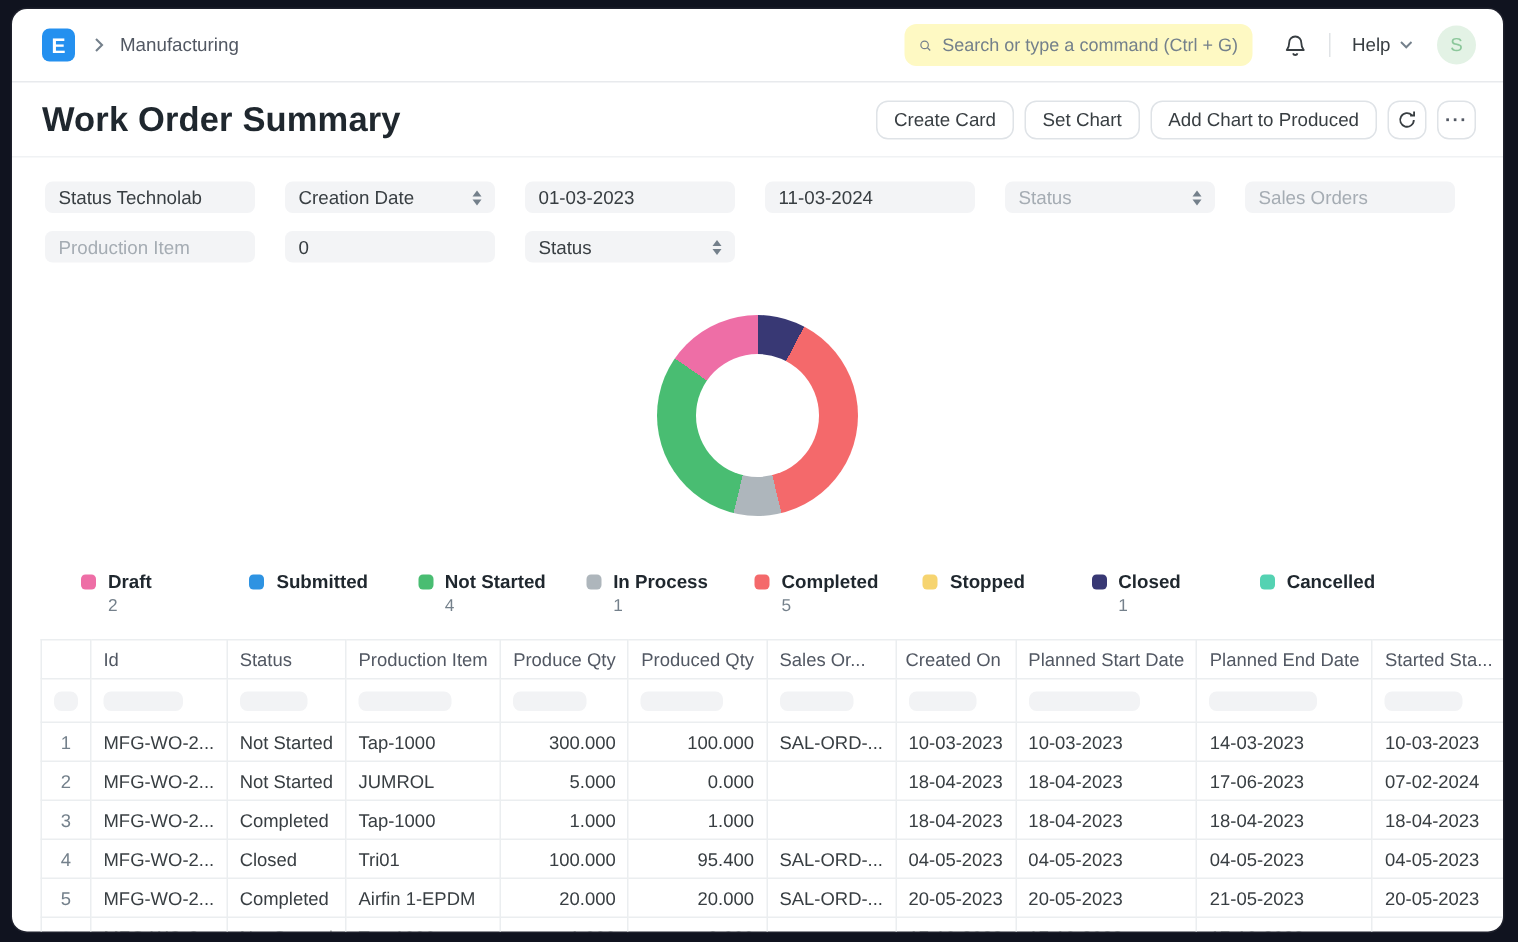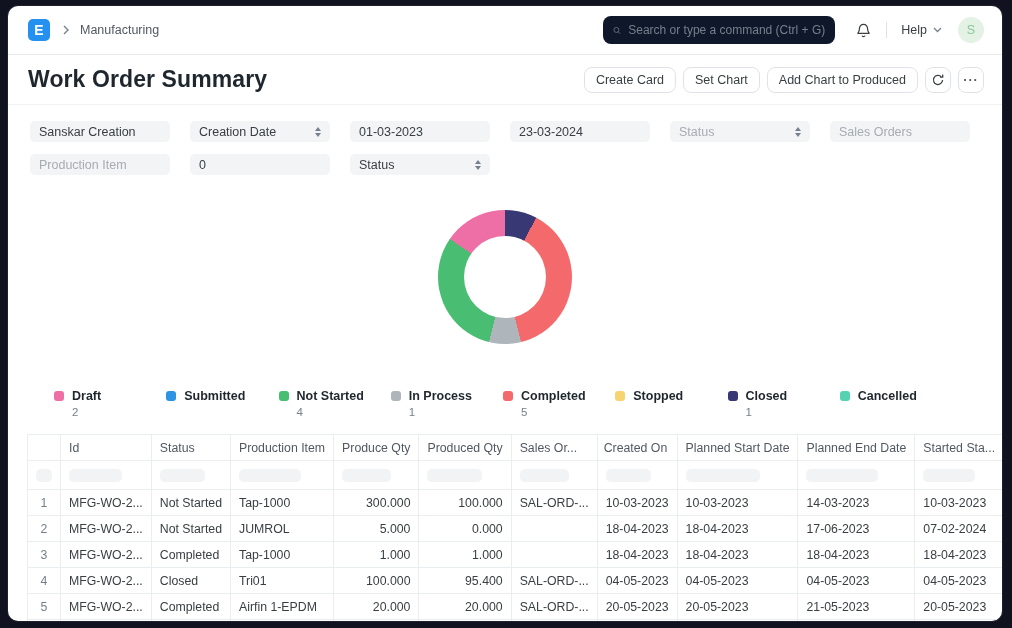--- a/index.html
+++ b/index.html
@@ -10,21 +10,21 @@
 
   
   .navbar { height:49px; display:flex; align-items:center; padding:0 18px 0 20px;
             border-bottom:1px solid #e8eaed; }
   .logo { width:22px; height:22px; border-radius:5px; background:#2490ef; color:#fff;
           display:flex; align-items:center; justify-content:center; font-weight:bold;
           font-size:14px; }
   .crumb-sep { margin:0 10px 0 12px; display:flex; }
   .crumb { font-size:12.5px; color:#525863; }
   .nav-right { margin-left:auto; display:flex; align-items:center; }
-  .searchbar { width:232px; height:28px; background:#0f172a; border-radius:8px; border:none;
+  .searchbar { width:232px; height:28px; background:#fef9c3; border-radius:8px; border:none;
                display:flex; align-items:center; padding:0 10px; gap:7px; cursor:text; }
   .searchbar span { font-size:12px; color:#74808b; white-space:nowrap; }
   .bell { margin-left:20px; display:flex; align-items:center; cursor:pointer; }
   .nav-divider { width:1px; height:16px; background:#e0e3e6; margin:0 14px; }
   .help { display:flex; align-items:center; gap:6px; font-size:12.5px; color:#383e42; cursor:pointer; }
   .avatar { width:26px; height:26px; border-radius:50%; background:#e3f2e5; color:#8cc79b;
             display:flex; align-items:center; justify-content:center; font-size:12.5px;
             margin-left:16px; cursor:pointer; }
 
   
@@ -49,21 +49,21 @@
             border-bottom:4px solid #74808b; }
   .tri-dn { width:0; height:0; border-left:3.5px solid transparent; border-right:3.5px solid transparent;
             border-top:4px solid #74808b; }
 
   
   .chart-area { height:180px; position:relative; margin-top:10px; }
   .donut { position:absolute; left:50%; top:50%; transform:translate(-50%,-50%);
            width:134px; height:134px; border-radius:50%; }
   .donut-hole { position:absolute; left:50%; top:50%; transform:translate(-50%,-50%);
                 width:82px; height:82px; border-radius:50%; background:#fff; }
-  .legend { display:grid; grid-template-columns:repeat(8,1fr); margin:22px 50px 0 46px; }
+  .legend { display:grid; grid-template-columns:repeat(8,1fr); margin:14px 50px 0 46px; }
   .legend-item { display:flex; flex-direction:column; }
   .legend-top { display:flex; align-items:center; gap:8px; }
   .legend-dot { width:10px; height:10px; border-radius:3px; flex:0 0 auto; }
   .legend-label { font-size:12.5px; font-weight:700; color:#1f272e; white-space:nowrap; }
   .legend-value { font-size:11.5px; color:#74808b; margin:3px 0 0 18px; height:14px; }
 
   
   .table-wrap { margin:14px 0 0 19px; }
   table { border-collapse:collapse; table-layout:fixed; }
   th,td { border:1px solid #ebeef0; height:26px; padding:0 8px; font-size:12.3px;
@@ -133,34 +133,34 @@
       </button>
       <button class="btn btn-icon">
         <span style="letter-spacing:1px;font-weight:bold;color:#525863;">···</span>
       </button>
     </div>
   </div>
 
   <div class="filter-area">
     <div class="filter-row" id="filter-row-1">
         <div class="f-input">
-          <span>Sanskar Creation</span>
+          <span>Status Technolab</span>
         </div>
         <div class="f-input">
           <span>Creation Date</span>
           <span class="updown">
             <i class="tri-up"></i>
             <i class="tri-dn"></i>
           </span>
         </div>
         <div class="f-input">
           <span>01-03-2023</span>
         </div>
         <div class="f-input">
-          <span>23-03-2024</span>
+          <span>11-03-2024</span>
         </div>
         <div class="f-input placeholder">
           <span>Status</span>
           <span class="updown">
             <i class="tri-up"></i>
             <i class="tri-dn"></i>
           </span>
         </div>
         <div class="f-input placeholder">
           <span>Sales Orders</span>

